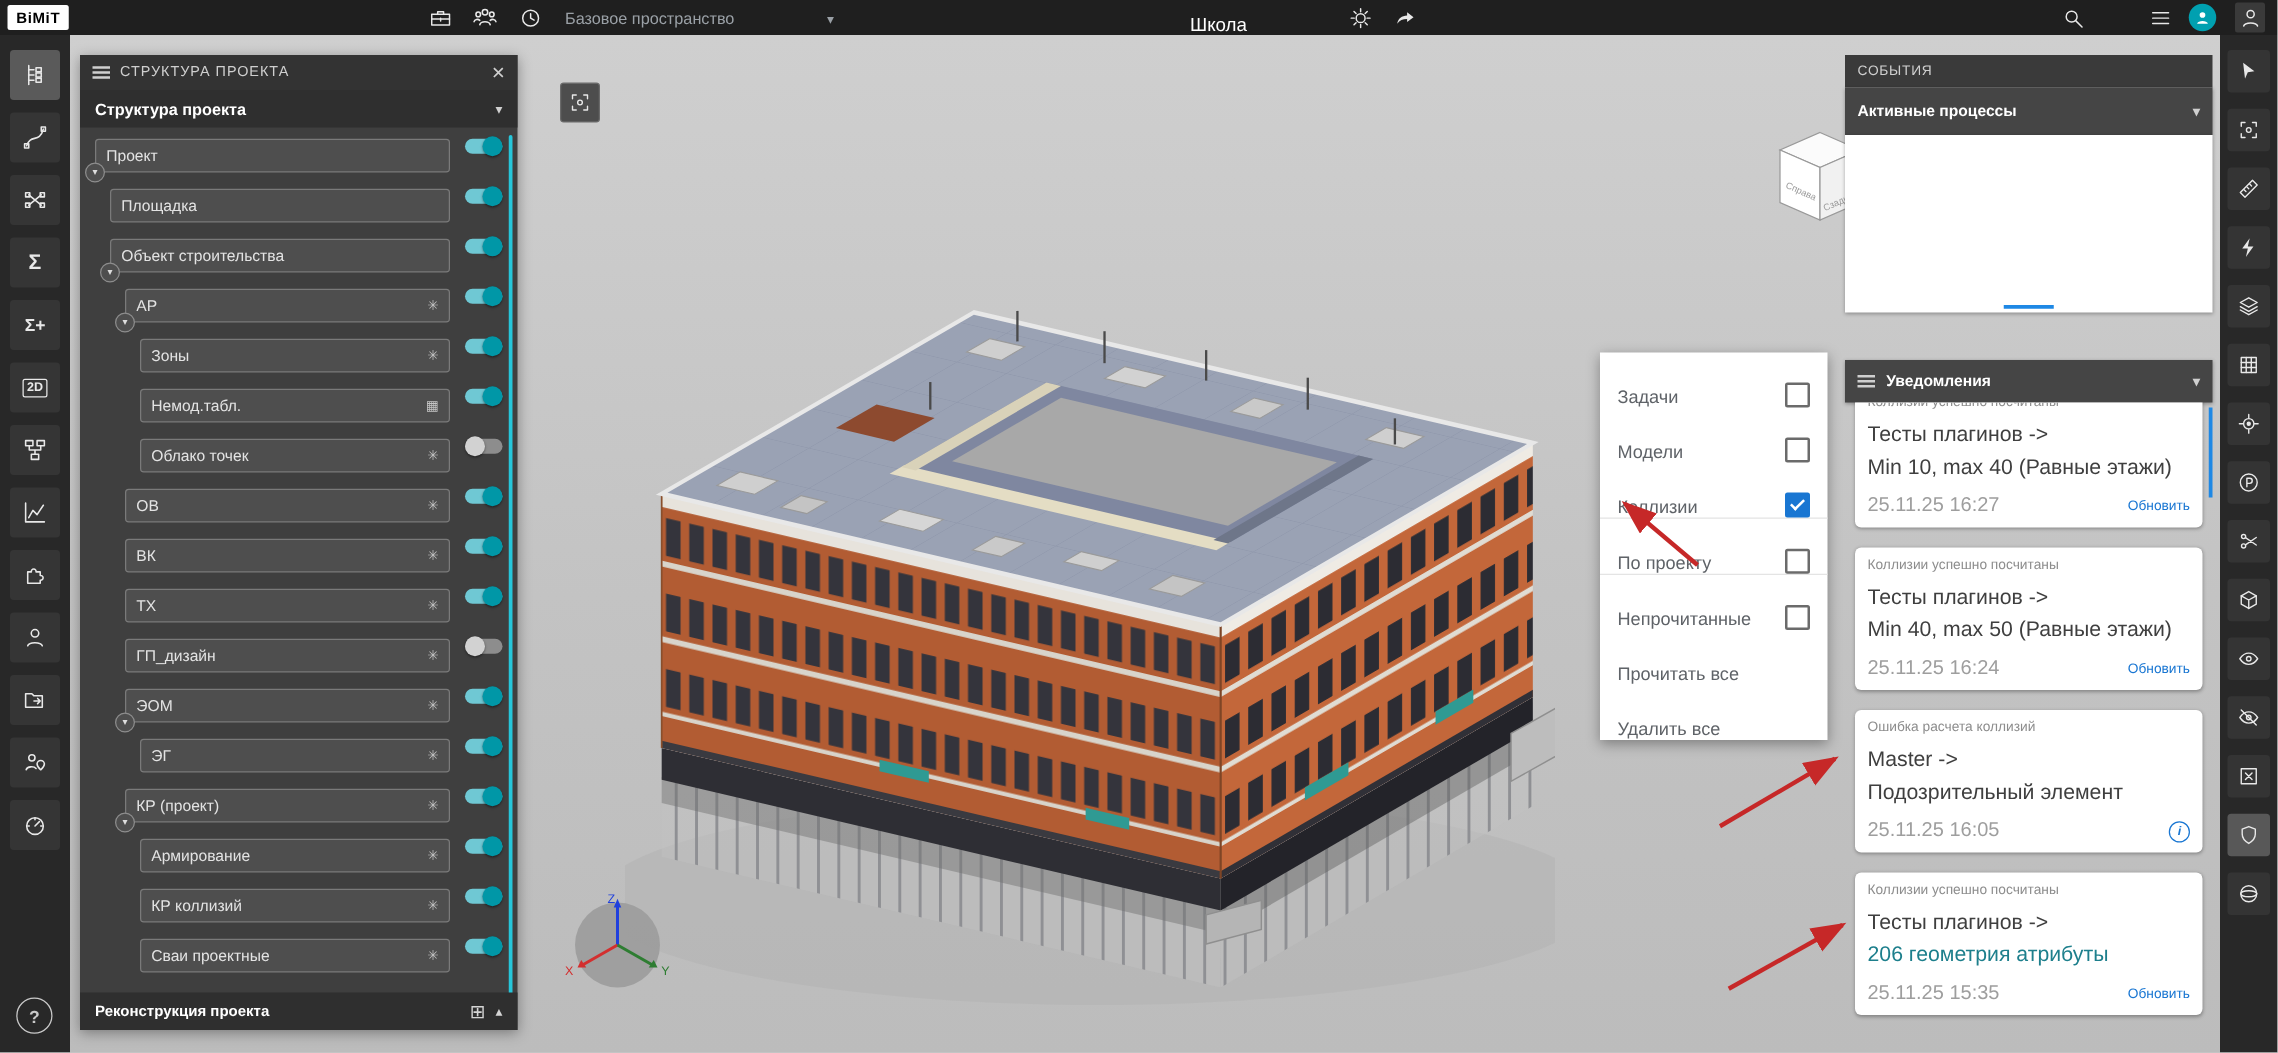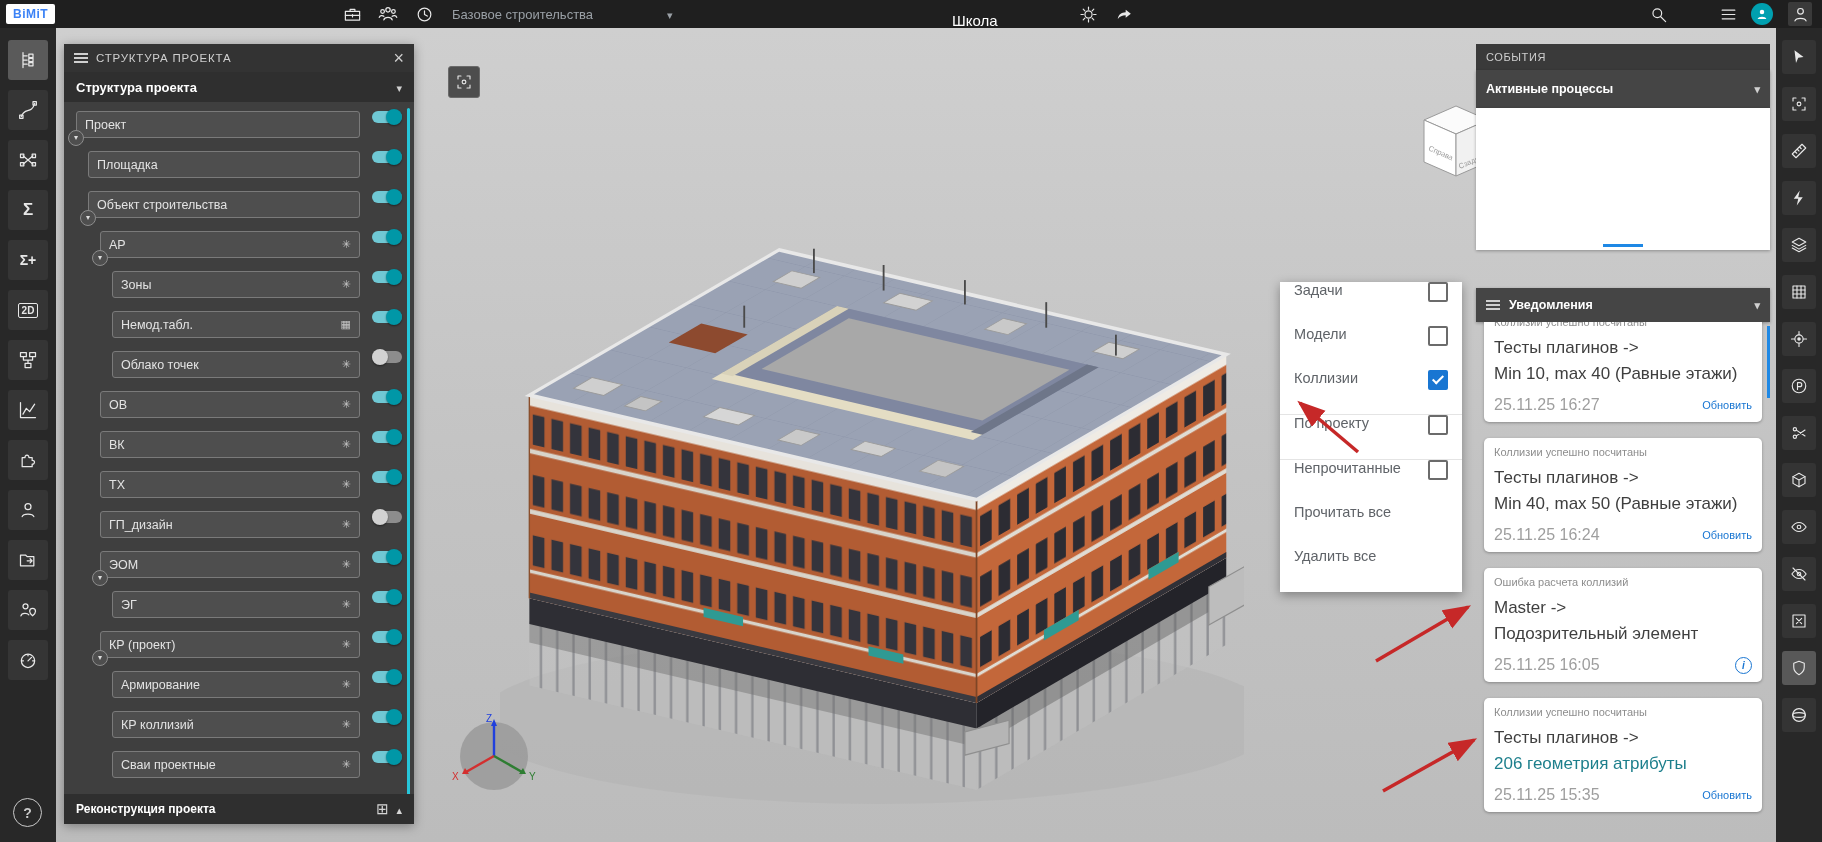--- a/index.html
+++ b/index.html
@@ -3,21 +3,21 @@
 <meta charset="utf-8">
 <style>
   html,body{margin:0;padding:0}
   body{width:1822px;height:842px;position:relative;overflow:hidden;background:#c7c7c7;
        font-family:"Liberation Sans",sans-serif;-webkit-font-smoothing:antialiased}
   .abs{position:absolute}
   svg.ic{stroke:#e8e8e8;fill:none;stroke-width:1.5;stroke-linecap:round;stroke-linejoin:round;display:block}
 
   
   #topbar{left:0;top:0;width:1822px;height:28px;background:#1f1f1f;display:flex;align-items:center;z-index:40}
-  .logo{position:absolute;left:6px;top:4px;height:20px;background:#fff;color:#3b82f6;font-weight:bold;
+  .logo{position:absolute;left:6px;top:4px;height:20px;background:#fff;color:#000000;font-weight:bold;
         font-size:12px;display:flex;align-items:center;padding:0 7px;border-radius:2px;letter-spacing:.5px}
   .tbbtn{position:absolute;top:2px;width:24px;height:24px;display:flex;align-items:center;justify-content:center;cursor:pointer}
   .tbtext{position:absolute;top:0;height:28px;display:flex;align-items:center;color:#9aa0a6;font-size:13px}
   .caret-down::after{content:"▾";color:#9aa0a6;font-size:11px}
   .caret-down-w::after{content:"▾";color:#d0d0d0;font-size:11px}
   #tb-title{position:absolute;left:952px;top:0;height:40px;display:flex;align-items:center;color:#fff;font-size:15px}
   .avatarbg{width:22px;height:22px;border-radius:50%;background:#00a0b0;display:flex;align-items:center;justify-content:center}
   .tb-hl{background:#3a3a3a;border-radius:2px}
 
   
@@ -68,21 +68,21 @@
   #lp-scroll{position:absolute;right:4px;top:64px;width:3px;height:700px;background:#26c6da;border-radius:2px}
   #lp-footer{position:absolute;left:0;bottom:0;right:0;height:30px;background:#2f2f2f;display:flex;align-items:center;padding:0 12px;box-sizing:border-box}
   #lp-footer .ttl{flex:1;color:#fff;font-size:12px;font-weight:bold}
   .plus-box::after{content:"⊞";color:#d5d5d5;font-size:15px}
   .caret-up::after{content:"▴";color:#d5d5d5;font-size:11px;margin-left:8px}
   .hamb{width:14px;height:10px;position:relative}
   .hamb::before{content:"";position:absolute;left:0;top:0;width:14px;height:2px;background:#cfcfcf;box-shadow:0 4px 0 #cfcfcf,0 8px 0 #cfcfcf}
 
   
   #ctxmenu{left:1280px;top:282px;width:182px;background:#fff;box-shadow:0 3px 10px rgba(0,0,0,.35);z-index:50}
-  .cm-item{height:44px;display:flex;align-items:flex-start;justify-content:space-between;padding:0 14px;font-size:14.5px;color:#5f6368;cursor:pointer}
+  .cm-item{height:44px;display:flex;align-items:flex-end;justify-content:space-between;padding:0 14px;font-size:14.5px;color:#5f6368;cursor:pointer}
   .cm-sep{height:1px;background:#e4e4e4}
   .cm-check{width:16px;height:16px;border:2px solid #6b6b6b;border-radius:2px;position:relative;flex:none}
   .cm-check.checked{background:#1976d2;border-color:#1976d2}
   .cm-check.checked::after{content:"";position:absolute;left:5px;top:1px;width:4px;height:9px;border:solid #fff;border-width:0 2px 2px 0;transform:rotate(45deg)}
 
   
   #events{left:1476px;top:44px;width:294px;height:798px;z-index:20}
   .ev-cap{position:absolute;left:0;top:0;width:294px;height:26px;background:#3a3a3a;color:#cfcfcf;font-size:11px;
           letter-spacing:.6px;display:flex;align-items:center;padding:0 10px;box-sizing:border-box}
   .ev-bar{position:absolute;left:0;width:294px;background:#454545;color:#fff;font-weight:bold;font-size:12.5px;
@@ -255,21 +255,21 @@
       </svg>
   </div>
   <div class="tbbtn" style="left:412px">
     <svg class="ic" width="19" height="19" viewBox="0 0 24 24">
       <circle cx="12" cy="12" r="8"></circle>
         <path d="M12 7.5V12l3.5 2"></path>
       </svg>
   </div>
 
   <div class="tbtext" style="left:452px">
-    <span>Базовое строительства</span>
+    <span>Базовое пространство</span>
     <span class="caret-down" style="margin-left:74px"></span>
   </div>
 
   <div id="tb-title">Школа</div>
 
   <div class="tbbtn" style="left:1076px">
     <svg class="ic" width="19" height="19" viewBox="0 0 24 24">
       <circle cx="12" cy="12" r="4.5"></circle>
       <path d="M12 2.5v3M12 18.5v3M2.5 12h3M18.5 12h3M5.3 5.3l2.1 2.1M16.6 16.6l2.1 2.1M18.7 5.3l-2.1 2.1M7.4 16.6l-2.1 2.1"></path>
       </svg>

